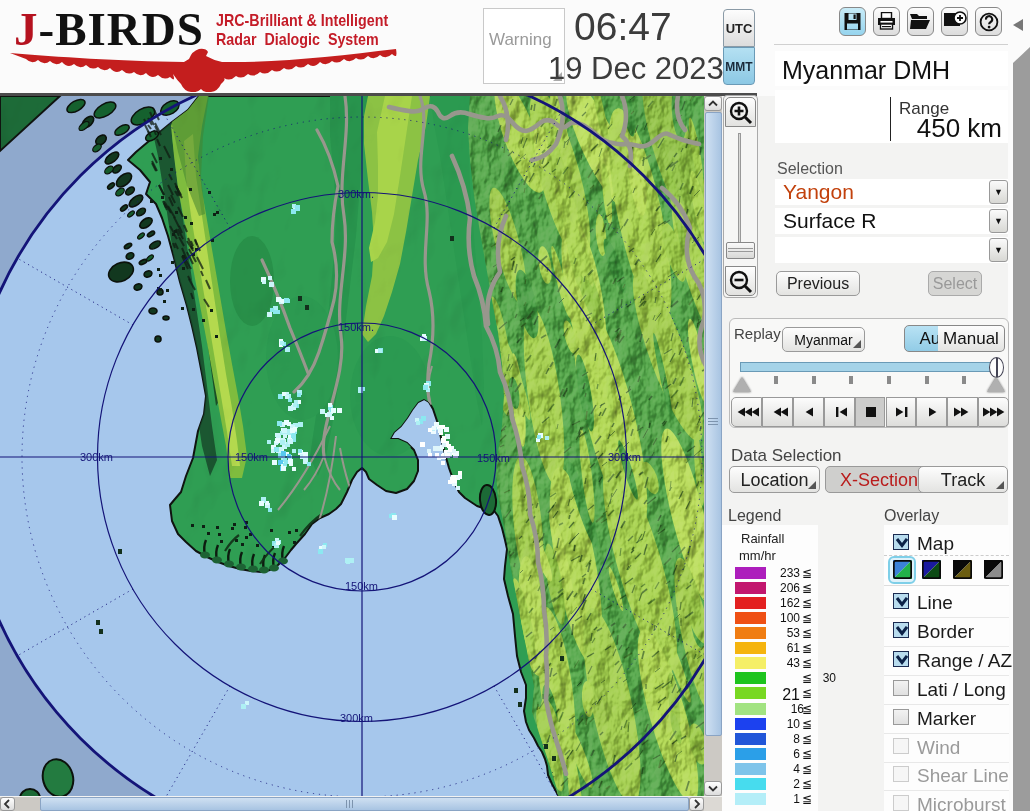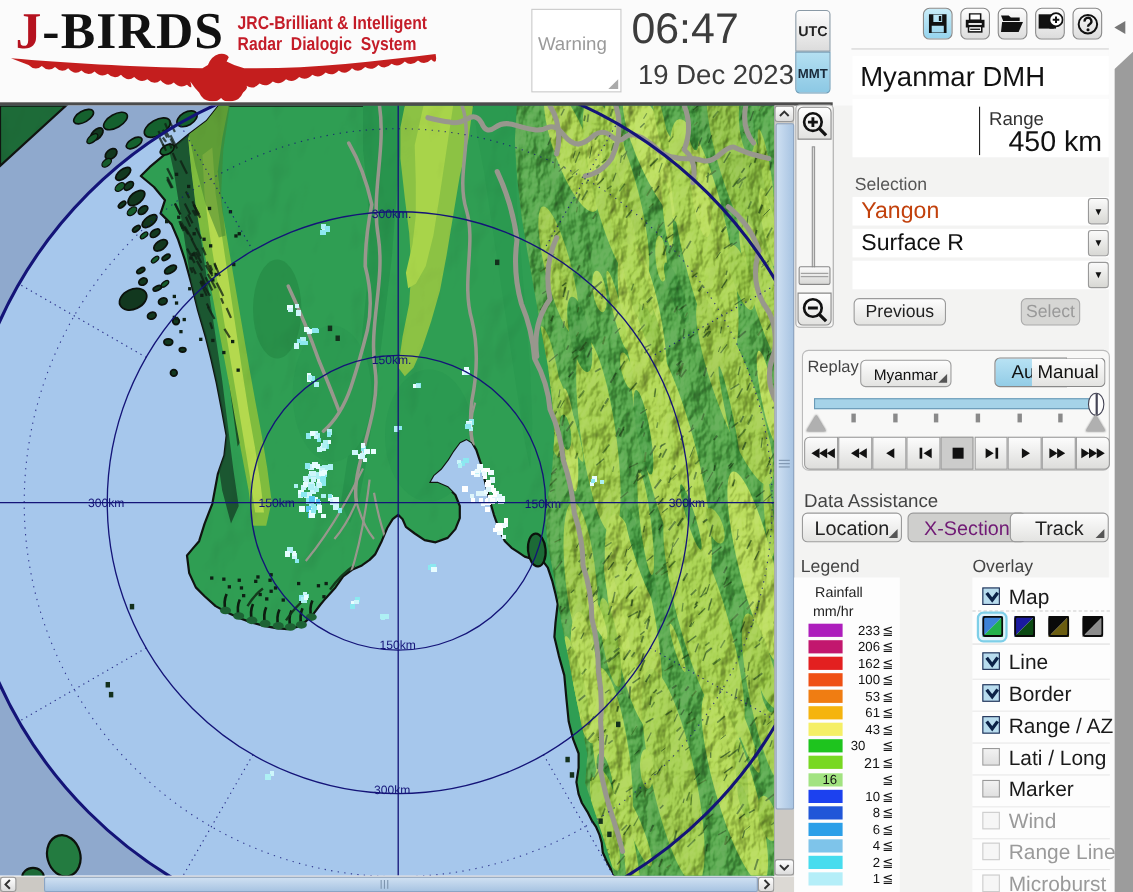--- a/index.html
+++ b/index.html
@@ -17,21 +17,21 @@
 <div class="abs" style="left:0;top:93px;width:757px;height:3px;background:#4c4c4c"></div>
 <div class="abs" style="left:14px;top:2px;font-family:'Liberation Serif',serif;font-weight:bold;font-size:47px;letter-spacing:1px"><span style="color:#b5121f">J</span><span style="color:#111">-BIRDS</span></div>
 <div class="abs" style="left:216px;top:11px;color:#c41c28;font-weight:bold;font-size:17px;line-height:19px;transform:scale(0.84,1);transform-origin:0 0">JRC-Brilliant &amp; Intelligent<br>Radar&nbsp; Dialogic&nbsp; System</div>
 <svg class="abs" style="left:8px;top:44px" width="390" height="48" viewBox="0 0 390 48">
     <path fill="#c41e1e" d="M2,9 C50,13 110,17 176,18 L181,15 Q184,7 191,5 Q198,4 200,8 L198,12 Q205,16 214,18 C270,19 330,12 388,5 Q390,16 384,10 Q378,16 372,11 Q366,17 360,12 Q354,18 348,14 Q342,20 336,15 Q330,21 324,17 Q318,23 312,18 Q306,25 300,20 Q294,26 288,22 Q282,28 276,24 Q270,30 264,26 Q258,32 252,28 Q246,34 240,30 Q234,36 228,32 Q222,38 216,34 Q218,36 213,40 Q210,47 203,48 Q196,49 193,45 Q189,49 183,48 Q176,47 173,40 Q169,36 165,30 Q168,39 162,33 Q156,37 150,31 Q144,36 138,29 Q132,34 126,28 Q120,32 114,26 Q108,31 102,24 Q96,29 90,23 Q84,27 78,21 Q72,26 66,20 Q60,25 54,18 Q48,23 42,17 Q36,22 30,16 Q24,21 18,15 Z"></path>
   </svg>
 <div class="abs" style="left:483px;top:8px;width:82px;height:76px;background:#fff;border:1px solid #c9c9c9"></div>
 <div class="abs" style="left:489px;top:30px;color:#9a9a9a;font-size:17px">Warning</div>
 <div class="abs" style="left:553px;bottom:730px;width:0;height:0;border-left:9px solid transparent;border-bottom:9px solid #aaa"></div>
 <div class="abs" style="left:574px;top:7px;width:150px;color:#3c3c3c;font-size:39px;line-height:39px">06:47</div>
-<div class="abs" style="left:580px;top:56px;color:#3c3c3c;font-size:25px;line-height:25px">19 Dec 2023</div>
+<div class="abs" style="left:548px;top:56px;color:#3c3c3c;font-size:31px;line-height:25px">19 Dec 2023</div>
 <div class="abs" style="left:723px;top:9px;width:32px;height:38px;background:linear-gradient(#fdfdfd,#dcdcdc);border:1px solid #8a9aa6;border-radius:4px 4px 0 0;text-align:center;font-size:13px;font-weight:bold;color:#222;line-height:38px">UTC</div>
 <div class="abs" style="left:723px;top:47px;width:32px;height:38px;background:linear-gradient(#b4e0f2,#8cc8e4);border:1px solid #6a9ab6;border-radius:0 0 4px 4px;text-align:center;font-size:12px;font-weight:bold;color:#1a2a3a;line-height:38px">MMT</div>
 <div class="abs" style="left:839px;top:7px;width:27px;height:29px;background:linear-gradient(#c8ecf8,#96d4ee);border:1px solid #888;border-radius:6px"><svg width="19" height="19" style="margin:4px 0 0 3px" viewBox="0 0 19 19">
       <path fill="#111" d="M1.5,1 h16 v17 h-16 Z M5.5,1.5 v6.5 h8 v-6.5 Z M10.5,2.5 h2.2 v4.5 h-2.2 Z M4,11.5 h11 v6 h-11 Z" fill-rule="evenodd"></path>
     </svg></div>
 <div class="abs" style="left:873px;top:7px;width:27px;height:29px;background:linear-gradient(#fdfdfd,#dcdcdc);border:1px solid #888;border-radius:6px"><svg width="19" height="19" style="margin:4px 0 0 3px" viewBox="0 0 19 19">
       <rect x="4.5" y="0.5" width="10" height="6" fill="#fff" stroke="#111" stroke-width="1.4"></rect>
       <rect x="1" y="6" width="17" height="7" fill="#111"></rect>
       <rect x="3.5" y="9" width="12" height="1.6" fill="#fff"></rect>
       <rect x="3.5" y="12" width="12" height="5" fill="#fff" stroke="#111" stroke-width="1.4"></rect>
@@ -1302,23 +1302,23 @@
         <path d="M13,9.5 L20.38,14 L13,18.5 Z"></path>
       </g>
     </svg></div>
 <div class="abs" style="left:978.2px;top:397px;width:30.9px;height:30px;background:linear-gradient(#fcfcfc,#dddddb);border:1px solid #999;border-radius:0 5px 5px 0"><svg width="30" height="28" viewBox="0 0 30 28">
       <g fill="#111">
         <path d="M4,9.5 L11.379999999999999,14 L4,18.5 Z"></path>
         <path d="M11,9.5 L18.38,14 L11,18.5 Z"></path>
         <path d="M18,9.5 L25.38,14 L18,18.5 Z"></path>
       </g>
     </svg></div>
-<div class="abs" style="left:731px;top:446px;font-size:17px;color:#444">Data Assistance</div>
+<div class="abs" style="left:731px;top:446px;font-size:17px;color:#444">Data Selection</div>
 <div class="abs btn3d corner" style="left:729px;top:466px;width:91px;height:27px;text-align:center;line-height:26px;font-size:18px;color:#222">Location</div>
-<div class="abs corner" style="left:825px;top:466px;width:108px;height:27px;background:#cfcfcd;border:1px solid #999;border-radius:5px;text-align:center;line-height:26px;font-size:18px;color:#701a75">X-Section</div>
+<div class="abs corner" style="left:825px;top:466px;width:108px;height:27px;background:#cfcfcd;border:1px solid #999;border-radius:5px;text-align:center;line-height:26px;font-size:18px;color:#b91c1c">X-Section</div>
 <div class="abs btn3d corner" style="left:918px;top:466px;width:90px;height:27px;text-align:center;line-height:26px;font-size:18px;color:#222">Track</div>
 <div class="abs" style="left:722px;top:525px;width:96px;height:286px;background:#fdfdfd"></div>
 <div class="abs" style="left:728px;top:507px;font-size:16px;color:#444">Legend</div>
 <div class="abs" style="left:741px;top:531px;font-size:13px;color:#222">Rainfall</div>
 <div class="abs" style="left:739px;top:548px;font-size:13px;color:#222">mm/hr</div>
 <div class="abs" style="left:735px;top:567px;width:31px;height:12px;background:#ad1ebc"></div>
 <div class="abs" style="left:760px;top:566px;width:40px;text-align:right;font-size:12px;color:#111">233</div>
 <div class="abs" style="left:802px;top:566px;font-size:12px;color:#111">≦</div>
 <div class="abs" style="left:735px;top:582px;width:31px;height:12px;background:#c2176e"></div>
 <div class="abs" style="left:760px;top:581px;width:40px;text-align:right;font-size:12px;color:#111">206</div>
@@ -1332,27 +1332,27 @@
 <div class="abs" style="left:735px;top:627px;width:31px;height:12px;background:#f07d12"></div>
 <div class="abs" style="left:760px;top:626px;width:40px;text-align:right;font-size:12px;color:#111">53</div>
 <div class="abs" style="left:802px;top:626px;font-size:12px;color:#111">≦</div>
 <div class="abs" style="left:735px;top:642px;width:31px;height:12px;background:#f5b40e"></div>
 <div class="abs" style="left:760px;top:641px;width:40px;text-align:right;font-size:12px;color:#111">61</div>
 <div class="abs" style="left:802px;top:641px;font-size:12px;color:#111">≦</div>
 <div class="abs" style="left:735px;top:657px;width:31px;height:12px;background:#f5ef66"></div>
 <div class="abs" style="left:760px;top:656px;width:40px;text-align:right;font-size:12px;color:#111">43</div>
 <div class="abs" style="left:802px;top:656px;font-size:12px;color:#111">≦</div>
 <div class="abs" style="left:735px;top:672px;width:31px;height:12px;background:#1ec41e"></div>
-<div class="abs" style="left:760px;top:671px;width:40px;text-align:center;font-size:12px;color:#111">30</div>
+<div class="abs" style="left:796px;top:671px;width:40px;text-align:right;font-size:12px;color:#111">30</div>
 <div class="abs" style="left:802px;top:671px;font-size:12px;color:#111">≦</div>
 <div class="abs" style="left:735px;top:687px;width:31px;height:12px;background:#78d822"></div>
-<div class="abs" style="left:760px;top:686px;width:40px;text-align:right;font-size:13px;color:#111">21</div>
+<div class="abs" style="left:760px;top:686px;width:40px;text-align:right;font-size:16px;color:#111">21</div>
 <div class="abs" style="left:802px;top:686px;font-size:12px;color:#111">≦</div>
 <div class="abs" style="left:735px;top:703px;width:31px;height:12px;background:#a2e381"></div>
-<div class="abs" style="left:721px;top:702px;width:40px;text-align:right;font-size:12px;color:#111">16</div>
+<div class="abs" style="left:764px;top:702px;width:40px;text-align:right;font-size:12px;color:#111">16</div>
 <div class="abs" style="left:802px;top:702px;font-size:12px;color:#111">≦</div>
 <div class="abs" style="left:735px;top:718px;width:31px;height:12px;background:#1c41ef"></div>
 <div class="abs" style="left:760px;top:717px;width:40px;text-align:right;font-size:12px;color:#111">10</div>
 <div class="abs" style="left:802px;top:717px;font-size:12px;color:#111">≦</div>
 <div class="abs" style="left:735px;top:733px;width:31px;height:12px;background:#2156d8"></div>
 <div class="abs" style="left:760px;top:732px;width:40px;text-align:right;font-size:12px;color:#111">8</div>
 <div class="abs" style="left:802px;top:732px;font-size:12px;color:#111">≦</div>
 <div class="abs" style="left:735px;top:748px;width:31px;height:12px;background:#2b9fe8"></div>
 <div class="abs" style="left:760px;top:747px;width:40px;text-align:right;font-size:12px;color:#111">6</div>
 <div class="abs" style="left:802px;top:747px;font-size:12px;color:#111">≦</div>
@@ -1406,21 +1406,21 @@
 <div class="ovrow" style="top:708px;color:#1a1a1a">
     <div class="ck ckoff"></div>
     <span>Marker</span>
   </div>
 <div class="ovrow" style="top:737px;color:#9a9a9a">
     <div class="ck ckdis"></div>
     <span>Wind</span>
   </div>
 <div class="ovrow" style="top:765px;color:#9a9a9a">
     <div class="ck ckdis"></div>
-    <span>Range Line</span>
+    <span>Shear Line</span>
   </div>
 <div class="ovrow" style="top:794px;color:#9a9a9a">
     <div class="ck ckdis"></div>
     <span>Microburst</span>
   </div>
 <div class="abs" style="left:884px;top:555px;width:125px;height:0;border-top:1px dashed #ccc"></div>
 <div class="abs" style="left:884px;top:585px;width:125px;height:1px;background:#ddd"></div>
 <div class="abs" style="left:884px;top:617px;width:125px;height:1px;background:#e8e8e8"></div>
 <div class="abs" style="left:884px;top:646px;width:125px;height:1px;background:#e8e8e8"></div>
 <div class="abs" style="left:884px;top:675px;width:125px;height:1px;background:#e8e8e8"></div>

